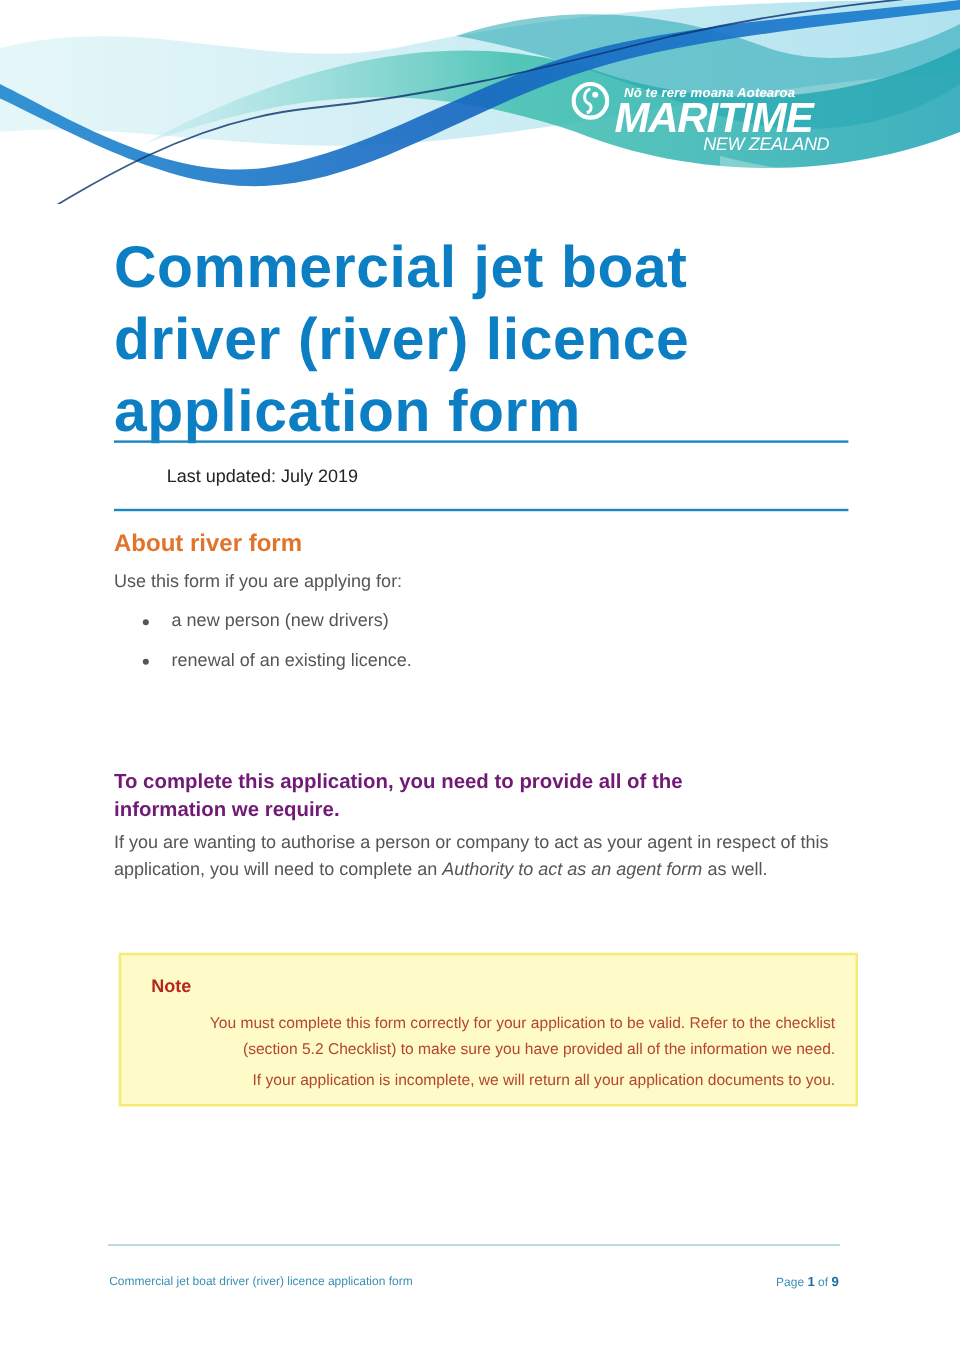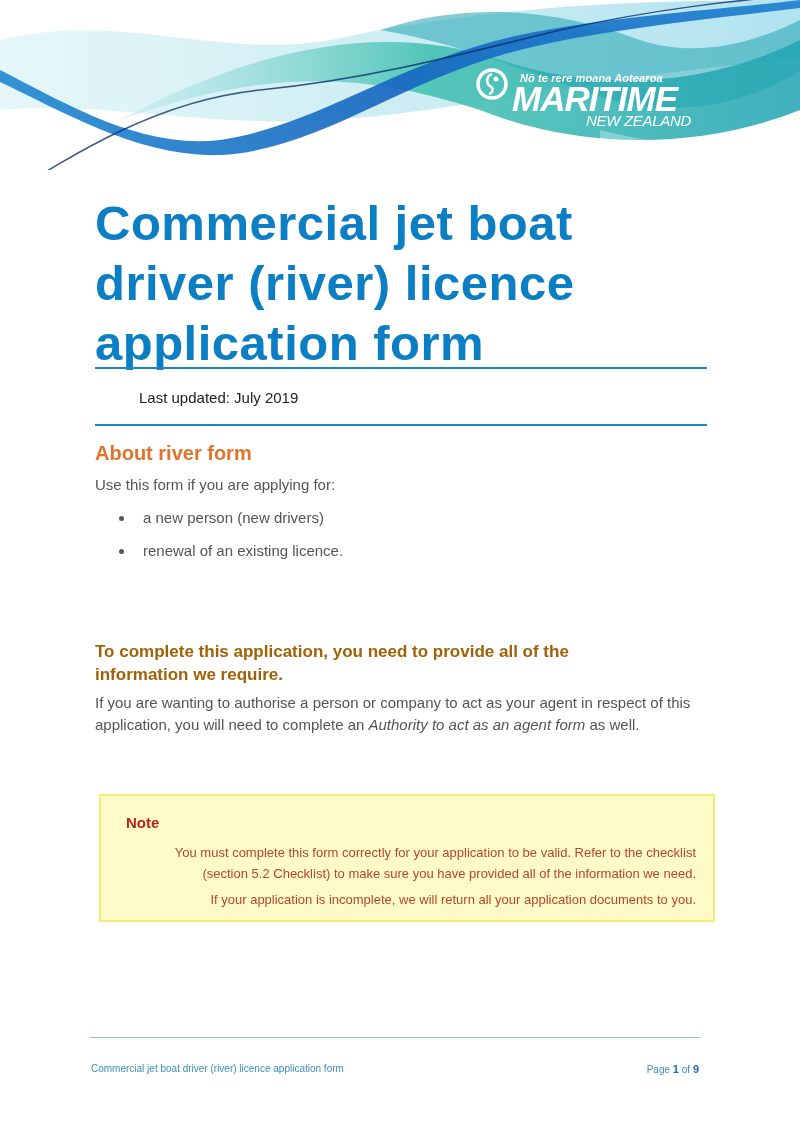--- a/index.html
+++ b/index.html
@@ -53,21 +53,21 @@
     position: absolute; left: 95px; top: 507px; margin: 0; padding: 0; list-style: none;
   }
   .bullets li {
     position: relative; padding-left: 48px; height: 33px; font-size: 15px; color: #555; line-height: 22px;
   }
   .bullets li .dot {
     position: absolute; left: 24px; top: 9px; width: 5px; height: 5px; border-radius: 50%; background: #555;
   }
   .h-blue {
     position: absolute; left: 95px; top: 640px; width: 560px; margin: 0;
-    font-size: 17px; font-weight: bold; color: #a16207; line-height: 23px;
+    font-size: 17px; font-weight: bold; color: #701a75; line-height: 23px;
   }
   .agent-para {
     position: absolute; left: 95px; top: 692px; width: 620px;
   }
   .note {
     position: absolute; left: 99px; top: 794px; width: 616px; height: 128px;
     background: #fffbc8; border: 2px solid #f4ea74; box-sizing: border-box; text-align: right;
   }
   .note-title {
     position: absolute; left: 25px; top: 18px; font-size: 15px; font-weight: bold; color: #b5261c;

